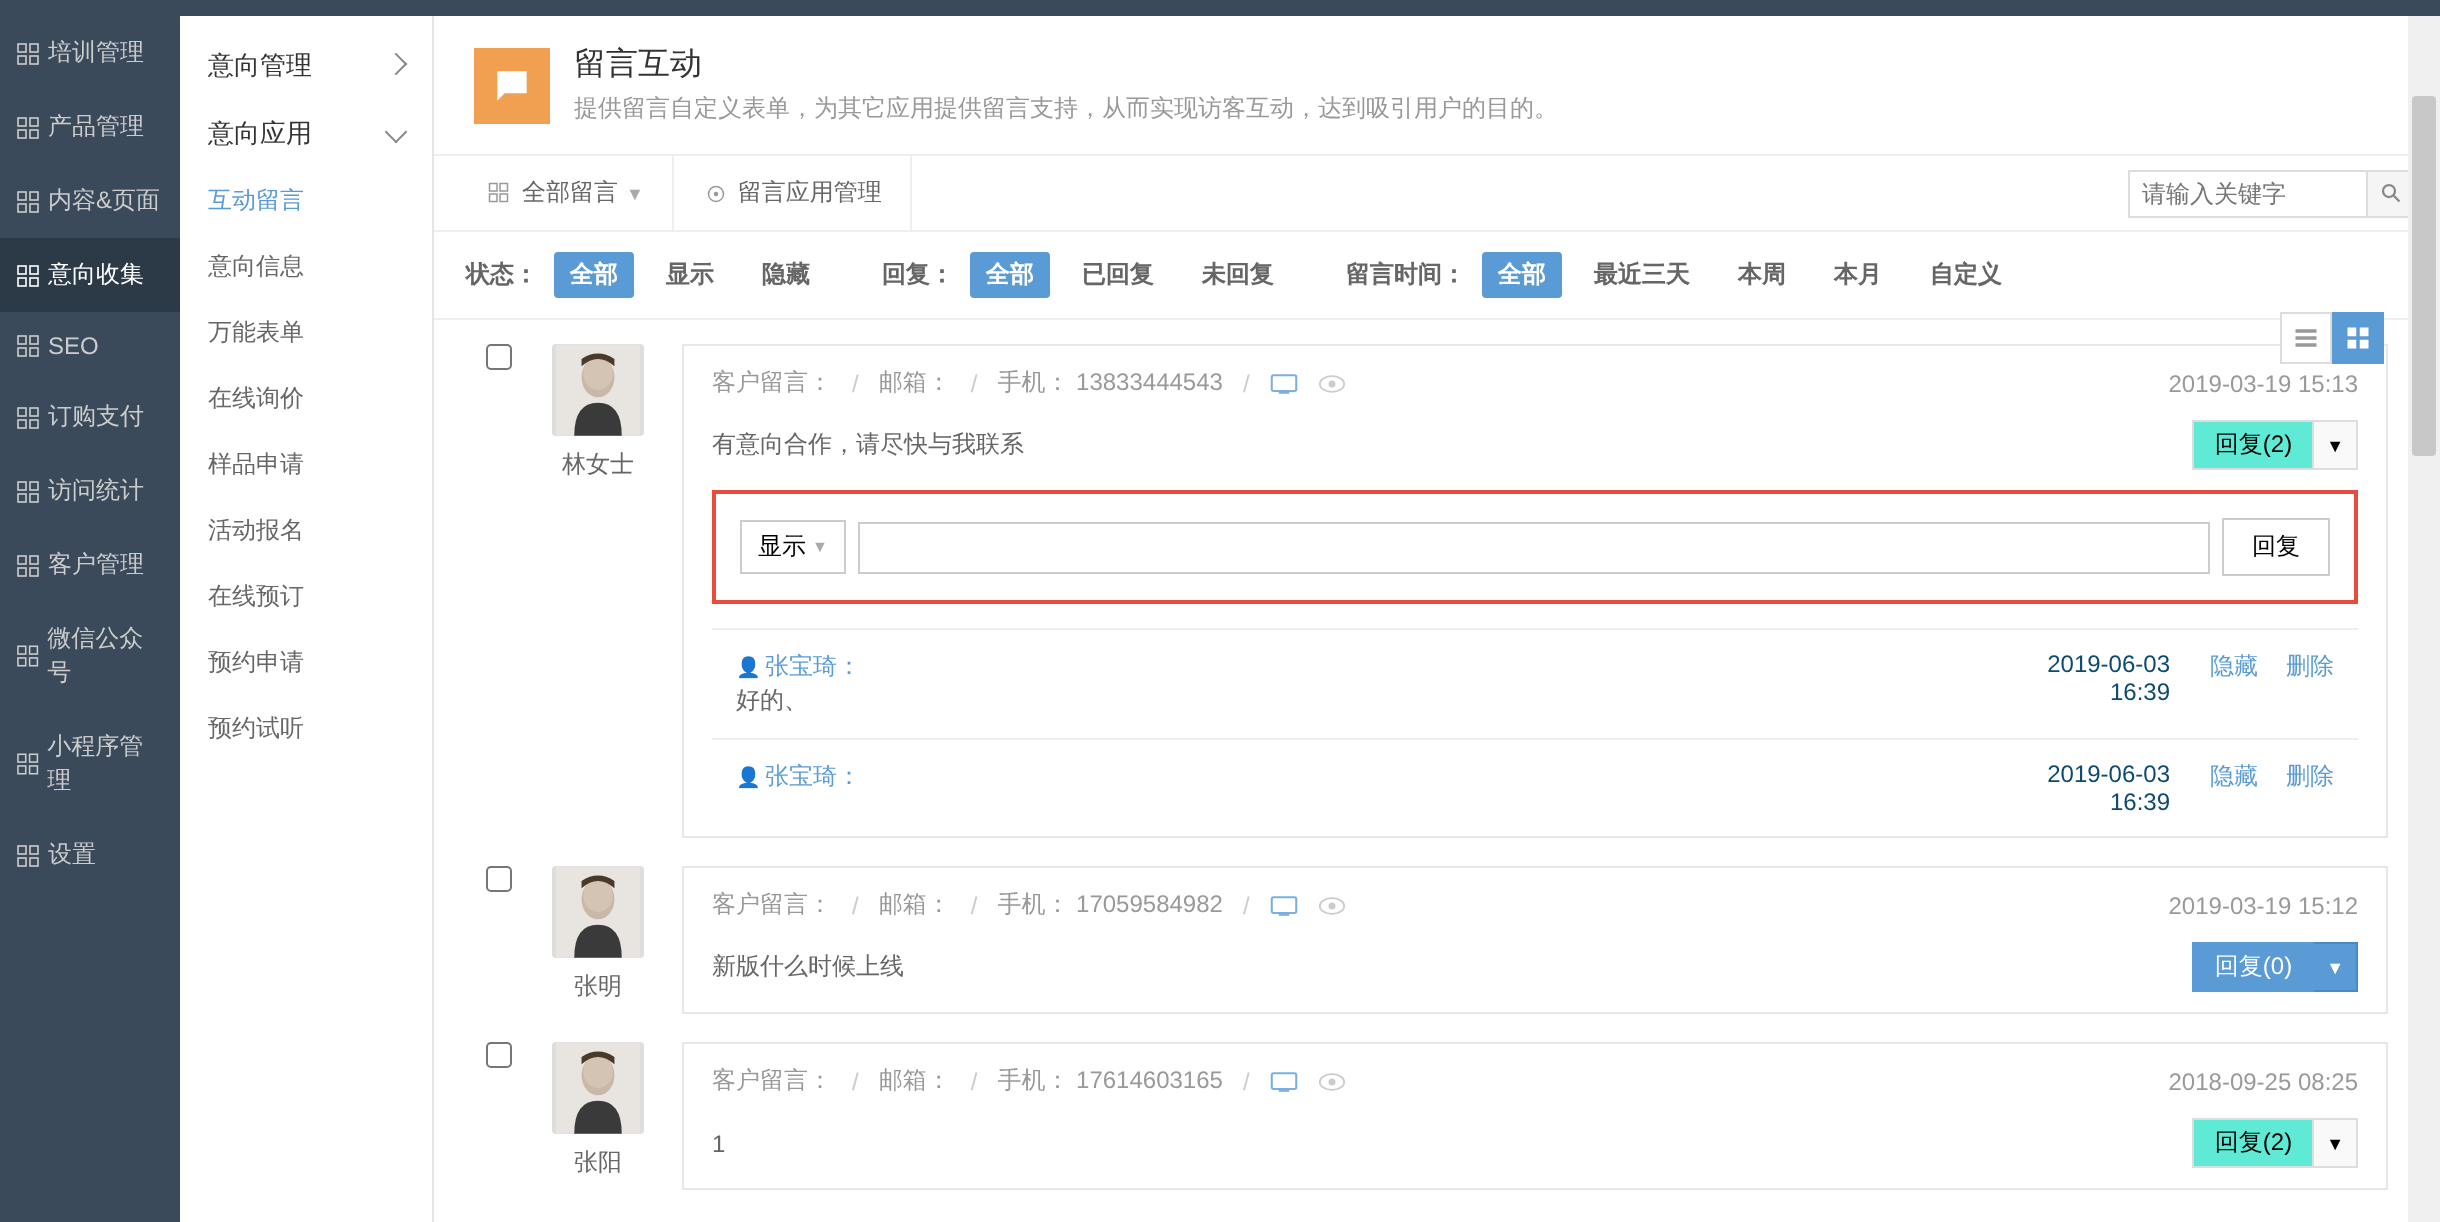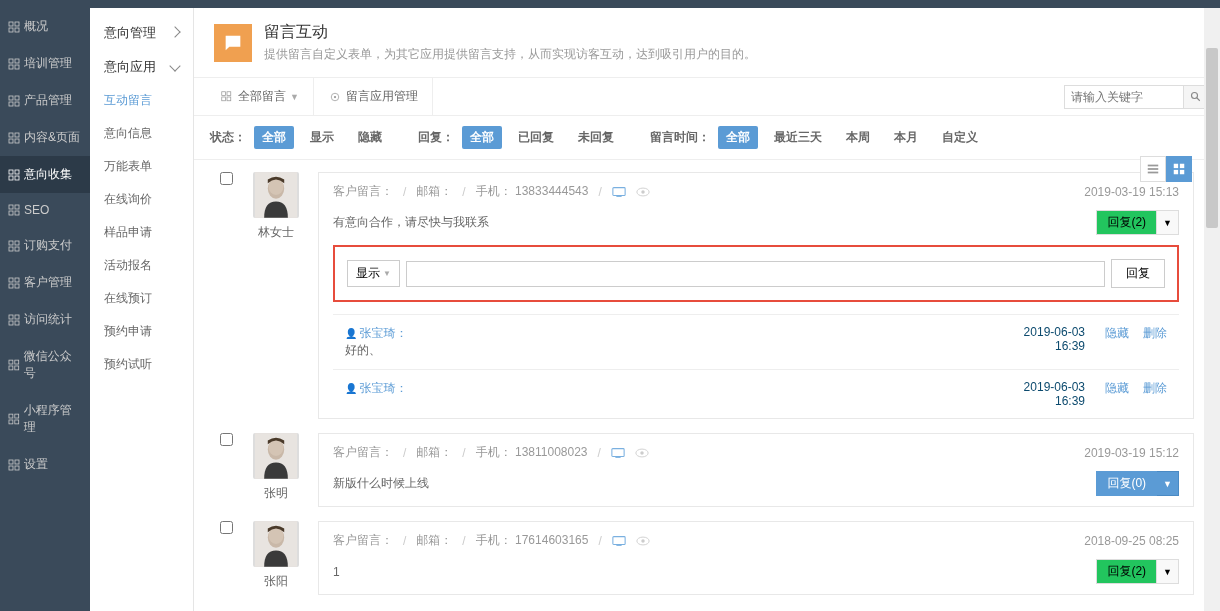--- a/index.html
+++ b/index.html
@@ -3,21 +3,21 @@
 <meta charset="utf-8">
 <style>
 * { box-sizing: border-box; margin: 0; padding: 0; }
 body { font-family: "Microsoft YaHei", Arial, sans-serif; font-size: 12px; color: #666; background: #f5f5f5; width: 1220px; height: 611px; overflow: hidden; }
 .topbar { height: 8px; background: #3a4a5a; }
 .main { display: flex; height: 603px; }
 .leftnav { width: 90px; background: #3a4a5a; color: #ccc; flex-shrink: 0; }
 .leftnav-item { padding: 10px 8px; font-size: 12px; cursor: pointer; display: flex; align-items: center; gap: 4px; }
 .leftnav-item.active { background: #2c3a48; color: #fff; }
 .nav-icon { width: 12px; height: 12px; display: inline-block; }
-.subnav { width: 104px; background: #fff; border-right: 1px solid #e5e5e5; flex-shrink: 0; padding-top: 8px; }
+.subnav { width: 127px; background: #fff; border-right: 1px solid #e5e5e5; flex-shrink: 0; padding-top: 8px; }
 .subnav-header { padding: 8px 14px; font-size: 13px; display: flex; justify-content: space-between; align-items: center; cursor: pointer; color: #333; }
 .subnav-item { padding: 8px 14px 8px 14px; font-size: 12px; cursor: pointer; color: #666; }
 .subnav-item.active { color: #5b9bd5; }
 .content { flex: 1; background: #fff; overflow-y: auto; position: relative; }
 .page-header { display: flex; align-items: center; padding: 14px 20px; border-bottom: 1px solid #eee; }
 .page-icon { width: 38px; height: 38px; background: #f0a050; display: flex; align-items: center; justify-content: center; margin-right: 12px; }
 .page-title { font-size: 16px; color: #333; margin-bottom: 3px; }
 .page-desc { font-size: 12px; color: #999; }
 .tabs-row { display: flex; align-items: center; border-bottom: 1px solid #eee; padding: 0 12px; }
 .tab { padding: 10px 14px; cursor: pointer; display: flex; align-items: center; gap: 4px; color: #666; border-right: 1px solid #eee; }
@@ -39,21 +39,21 @@
 .avatar-img { width: 46px; height: 46px; background: #ddd; border-radius: 2px; display: flex; align-items: center; justify-content: center; margin: 0 auto; overflow: hidden; }
 .avatar-img svg { width: 42px; height: 46px; }
 .avatar-name { margin-top: 6px; font-size: 12px; color: #666; }
 .msg-body { flex: 1; border: 1px solid #e8e8e8; }
 .msg-meta { padding: 10px 14px; display: flex; align-items: center; gap: 10px; color: #999; font-size: 12px; }
 .msg-meta .sep { color: #ccc; }
 .msg-time { margin-left: auto; }
 .msg-content-row { padding: 0 14px 10px; display: flex; align-items: center; }
 .msg-text { color: #666; }
 .reply-badge { margin-left: auto; display: flex; }
-.reply-badge-btn { padding: 3px 10px; border: 1px solid #ddd; background: #22c55e; cursor: pointer; font-size: 12px; }
+.reply-badge-btn { padding: 3px 10px; border: 1px solid #ddd; background: #5eead4; cursor: pointer; font-size: 12px; }
 .reply-badge-btn.primary { background: #5b9bd5; color: #fff; border-color: #5b9bd5; }
 .reply-badge-drop { padding: 3px 6px; border: 1px solid #ddd; border-left: none; background: #f9f9f9; cursor: pointer; font-size: 9px; }
 .reply-badge-drop.primary { background: #5b9bd5; color: #fff; border-color: #4a8ac4; }
 .reply-box { margin: 0 14px 12px; padding: 12px; border: 2px solid #e74c3c; display: flex; gap: 6px; align-items: center; }
 .reply-show-btn { padding: 4px 8px; border: 1px solid #ccc; background: #fff; cursor: pointer; font-size: 12px; display: flex; align-items: center; gap: 3px; }
 .reply-input { flex: 1; padding: 5px 8px; border: 1px solid #ccc; font-size: 12px; }
 .reply-submit { padding: 5px 14px; border: 1px solid #ccc; background: #fff; cursor: pointer; font-size: 12px; }
 .reply-item { margin: 0 14px; padding: 10px 12px; border-top: 1px solid #eee; display: flex; align-items: flex-start; }
 .reply-user { color: #5b9bd5; font-size: 12px; }
 .reply-user::before { content: "👤"; font-size: 10px; margin-right: 2px; }
@@ -73,29 +73,20 @@
 <div class="topbar"></div>
 <div class="main">
   <div class="leftnav" id="leftnav">
       <div class="leftnav-item">
         <svg class="nav-icon" viewBox="0 0 12 12">
           <rect x="1" y="1" width="4" height="4" fill="none" stroke="currentColor" stroke-width="0.8"></rect>
           <rect x="7" y="1" width="4" height="4" fill="none" stroke="currentColor" stroke-width="0.8"></rect>
           <rect x="1" y="7" width="4" height="4" fill="none" stroke="currentColor" stroke-width="0.8"></rect>
           <rect x="7" y="7" width="4" height="4" fill="none" stroke="currentColor" stroke-width="0.8"></rect>
         </svg>
-        <span>概况</span>
-      </div>
-      <div class="leftnav-item">
-        <svg class="nav-icon" viewBox="0 0 12 12">
-          <rect x="1" y="1" width="4" height="4" fill="none" stroke="currentColor" stroke-width="0.8"></rect>
-          <rect x="7" y="1" width="4" height="4" fill="none" stroke="currentColor" stroke-width="0.8"></rect>
-          <rect x="1" y="7" width="4" height="4" fill="none" stroke="currentColor" stroke-width="0.8"></rect>
-          <rect x="7" y="7" width="4" height="4" fill="none" stroke="currentColor" stroke-width="0.8"></rect>
-        </svg>
         <span>培训管理</span>
       </div>
       <div class="leftnav-item">
         <svg class="nav-icon" viewBox="0 0 12 12">
           <rect x="1" y="1" width="4" height="4" fill="none" stroke="currentColor" stroke-width="0.8"></rect>
           <rect x="7" y="1" width="4" height="4" fill="none" stroke="currentColor" stroke-width="0.8"></rect>
           <rect x="1" y="7" width="4" height="4" fill="none" stroke="currentColor" stroke-width="0.8"></rect>
           <rect x="7" y="7" width="4" height="4" fill="none" stroke="currentColor" stroke-width="0.8"></rect>
         </svg>
         <span>产品管理</span>
@@ -136,30 +127,30 @@
         </svg>
         <span>订购支付</span>
       </div>
       <div class="leftnav-item">
         <svg class="nav-icon" viewBox="0 0 12 12">
           <rect x="1" y="1" width="4" height="4" fill="none" stroke="currentColor" stroke-width="0.8"></rect>
           <rect x="7" y="1" width="4" height="4" fill="none" stroke="currentColor" stroke-width="0.8"></rect>
           <rect x="1" y="7" width="4" height="4" fill="none" stroke="currentColor" stroke-width="0.8"></rect>
           <rect x="7" y="7" width="4" height="4" fill="none" stroke="currentColor" stroke-width="0.8"></rect>
         </svg>
+        <span>访问统计</span>
+      </div>
+      <div class="leftnav-item">
+        <svg class="nav-icon" viewBox="0 0 12 12">
+          <rect x="1" y="1" width="4" height="4" fill="none" stroke="currentColor" stroke-width="0.8"></rect>
+          <rect x="7" y="1" width="4" height="4" fill="none" stroke="currentColor" stroke-width="0.8"></rect>
+          <rect x="1" y="7" width="4" height="4" fill="none" stroke="currentColor" stroke-width="0.8"></rect>
+          <rect x="7" y="7" width="4" height="4" fill="none" stroke="currentColor" stroke-width="0.8"></rect>
+        </svg>
         <span>客户管理</span>
-      </div>
-      <div class="leftnav-item">
-        <svg class="nav-icon" viewBox="0 0 12 12">
-          <rect x="1" y="1" width="4" height="4" fill="none" stroke="currentColor" stroke-width="0.8"></rect>
-          <rect x="7" y="1" width="4" height="4" fill="none" stroke="currentColor" stroke-width="0.8"></rect>
-          <rect x="1" y="7" width="4" height="4" fill="none" stroke="currentColor" stroke-width="0.8"></rect>
-          <rect x="7" y="7" width="4" height="4" fill="none" stroke="currentColor" stroke-width="0.8"></rect>
-        </svg>
-        <span>访问统计</span>
       </div>
       <div class="leftnav-item">
         <svg class="nav-icon" viewBox="0 0 12 12">
           <rect x="1" y="1" width="4" height="4" fill="none" stroke="currentColor" stroke-width="0.8"></rect>
           <rect x="7" y="1" width="4" height="4" fill="none" stroke="currentColor" stroke-width="0.8"></rect>
           <rect x="1" y="7" width="4" height="4" fill="none" stroke="currentColor" stroke-width="0.8"></rect>
           <rect x="7" y="7" width="4" height="4" fill="none" stroke="currentColor" stroke-width="0.8"></rect>
         </svg>
         <span>微信公众号</span>
       </div>
@@ -364,21 +355,21 @@
               </svg>
             </div>
             <div class="avatar-name">张明</div>
           </div>
           <div class="msg-body">
             <div class="msg-meta">
               <span>客户留言：</span>
               <span class="sep">/</span>
               <span>邮箱：</span>
               <span class="sep">/</span>
-              <span>手机： 13811008023</span>
+              <span>手机： 17059584982</span>
               <span class="sep">/</span>
               <svg class="meta-icon" viewBox="0 0 16 12">
                 <rect x="1" y="1" width="14" height="9" rx="1" fill="none" stroke="#7ab0e0" stroke-width="1.2"></rect>
                 <line x1="5" y1="11" x2="11" y2="11" stroke="#7ab0e0" stroke-width="1.2"></line>
               </svg>
               <svg class="meta-icon" viewBox="0 0 16 12">
                 <ellipse cx="8" cy="6" rx="7" ry="4.5" fill="none" stroke="#ccc"></ellipse>
                 <circle cx="8" cy="6" r="2" fill="#ccc"></circle>
               </svg>
               <span class="msg-time">2019-03-19 15:12</span>

